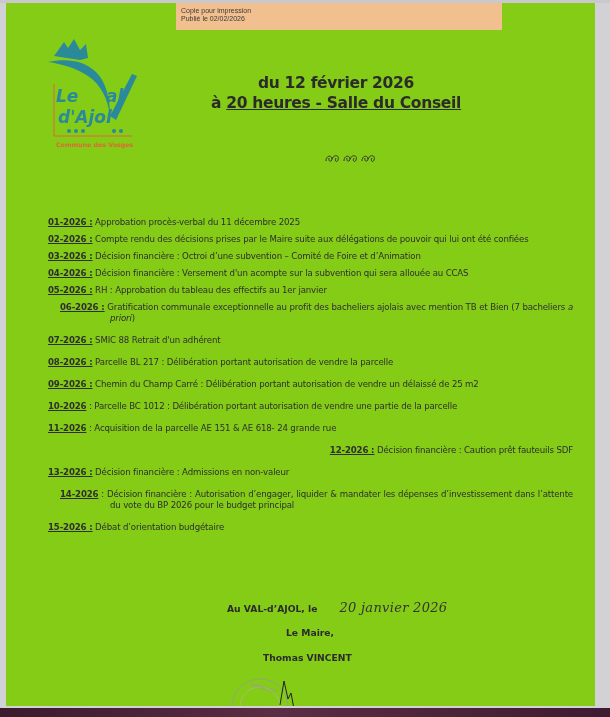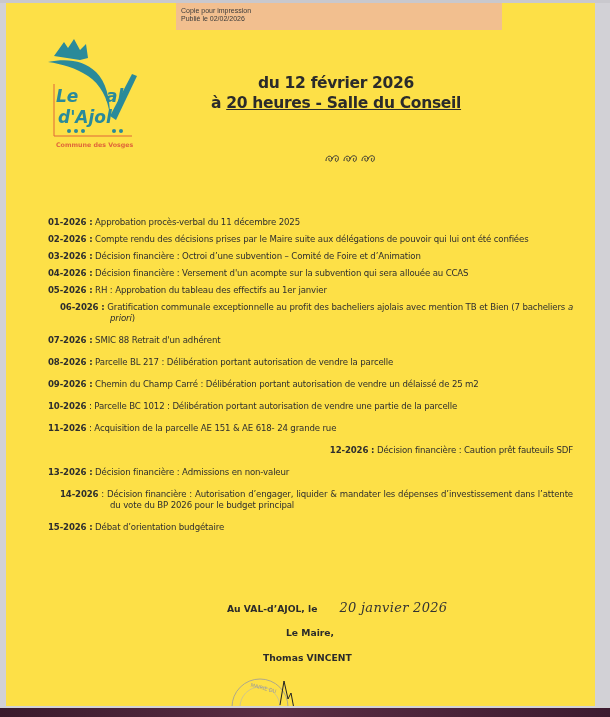--- a/index.html
+++ b/index.html
@@ -4,21 +4,21 @@
 <style>
   html, body { margin: 0; padding: 0; }
   body {
     width: 610px; height: 717px; overflow: hidden; position: relative;
     background: #d2d1d6;
     font-family: "DejaVu Sans", sans-serif;
   }
   .topbar { position: absolute; left: 0; top: 0; width: 610px; height: 3px; background: #c9c8cd; }
   .page {
     position: absolute; left: 6px; top: 3px; width: 589px; height: 703px;
-    background: #fde047; overflow: hidden;
+    background: #84cc16; overflow: hidden;
   }
   .bottombar {
     position: absolute; left: 0; top: 708px; width: 610px; height: 9px;
     background: linear-gradient(90deg, #3a1a2c 0%, #5a2d44 45%, #3d1b30 100%);
   }
   .stamp-banner {
     position: absolute; left: 170px; top: 0px; width: 326px; height: 27px;
     background: #f2bf8f; color: #3a3a3a;
     font-family: "Liberation Sans", sans-serif; font-size: 7px; line-height: 8px;
     padding: 4px 0 0 5px; box-sizing: border-box;
@@ -33,21 +33,21 @@
   .ornament {
     position: absolute; left: 318px; top: 148px; font-size: 11px; color: #333;
     font-family: "DejaVu Serif", serif; letter-spacing: -1px;
   }
   .agenda {
     position: absolute; left: 42px; top: 214px; width: 525px;
     font-family: "DejaVu Sans", sans-serif; font-size: 8.6px; color: #2e2e2e;
     letter-spacing: -0.15px;
   }
   .item { position: relative; line-height: 11px; }
-  .item .code { font-weight: bold; }
+  .item .code { font-weight: bold; text-decoration: underline; }
   .item.wrap { text-align: justify; padding-left: 50px; text-indent: -50px; margin-left: 12px; }
   .sig {
     position: absolute; left: 200px; top: 597px; width: 260px;
     font-family: "DejaVu Sans", sans-serif; font-weight: bold; font-size: 9.2px; color: #2b2b2b;
   }
   .sig .line { position: absolute; white-space: nowrap; }
   .handwriting {
     font-family: "DejaVu Serif", serif; font-style: italic; font-weight: normal;
     font-size: 13px; color: #333; margin-left: 22px; letter-spacing: 0.3px;
   }

